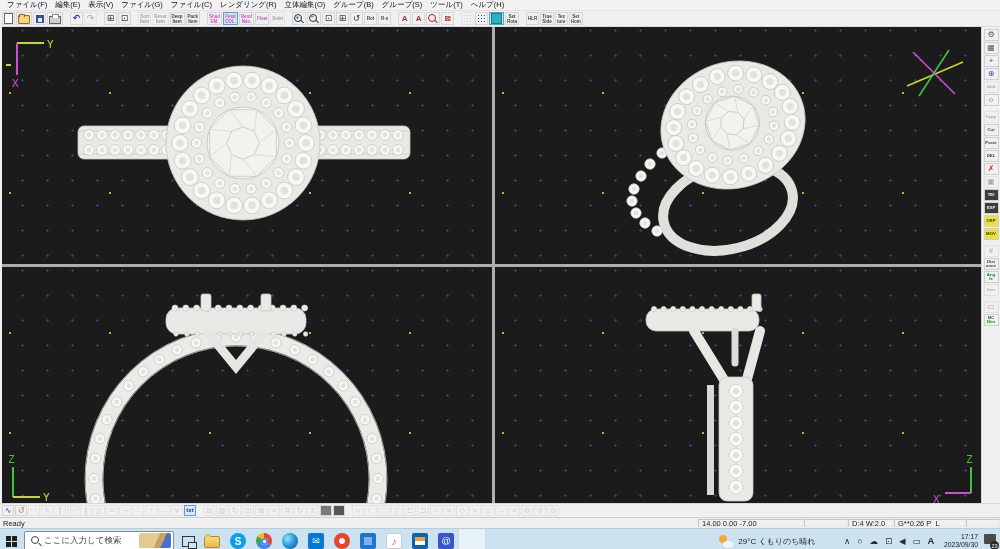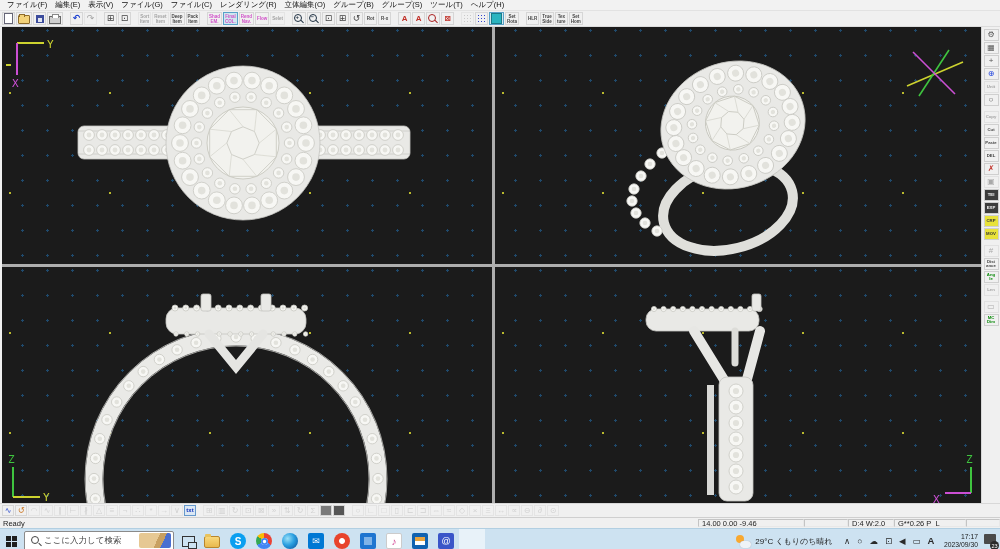--- a/index.html
+++ b/index.html
@@ -146,21 +146,21 @@
   .ai-itunes{background:#fff;border:1px solid #ccc;}
   .ai-itunes::after{content:"♪";color:#d04090;font-size:10px;}
   .ai-outlook{background:#1062b0;position:relative;}
   .ai-outlook::after{content:"";position:absolute;left:3px;top:4px;width:10px;height:8px;background:#fff;}
   .ai-outlook::before{content:"";position:absolute;left:3px;top:4px;width:10px;height:4px;background:#e8a33d;z-index:1;}
   .ai-internet{background:#3a55c8;font-size:9px;}
   .tray{margin-left:auto;display:flex;align-items:center;height:24px;}
   .wxicon{width:15px;height:13px;position:relative;margin-right:4px;}
   .wxsun{position:absolute;left:0;top:0;width:8px;height:8px;border-radius:50%;background:#f8a830;}
   .wxcloud{position:absolute;right:0;bottom:0;width:11px;height:7px;border-radius:5px;background:#eef3f7;box-shadow:0 0 1px #99a;}
-  .wxtext{font-size:8px;color:#1a1a1a;margin-right:8px;white-space:nowrap;}
+  .wxtext{font-size:8px;color:#1a1a1a;margin-right:25px;white-space:nowrap;}
   .trayico{font-size:8.5px;color:#2a2a2a;margin:0 3.5px;line-height:1;}
   .trayico.ime{font-weight:bold;font-size:9.5px;}
   .clock{text-align:right;font-size:6.8px;line-height:8px;color:#1a1a1a;margin:0 5px 0 6px;white-space:nowrap;}
   .notif{width:15px;height:24px;position:relative;margin-right:2px;}
   .notif .nbox{position:absolute;left:1px;top:5px;width:12px;height:10px;background:#4a4a4a;border-radius:1px;}
   .notif .nbadge{position:absolute;right:-1px;bottom:3px;min-width:9px;height:9px;border-radius:5px;background:#2a2a2a;
     color:#fff;font-size:5.5px;display:flex;align-items:center;justify-content:center;}
 </style>
 </head>
 <body>
@@ -974,21 +974,21 @@
           <span class="gl">∂</span>
         </div>
         <div class="tbtn dis">
           <span class="gl">⊙</span>
         </div>
       </div>
     </div>
 
   <div class="statusbar">
     <div class="sseg grow">Ready</div>
-    <div class="sseg" style="width:106px">14.00 0.00 -9.46</div>
+    <div class="sseg" style="width:106px">14.00 0.00 -7.00</div>
     <div class="sseg" style="width:44px"></div>
     <div class="sseg" style="width:46px">D:4 W:2.0</div>
     <div class="sseg" style="width:72px">G**0.26 P  L</div>
     <div class="sseg" style="width:34px"></div>
   </div>
 
   <div class="taskbar">
     <div class="startbtn">
       <div class="winlogo">
           <span></span>

